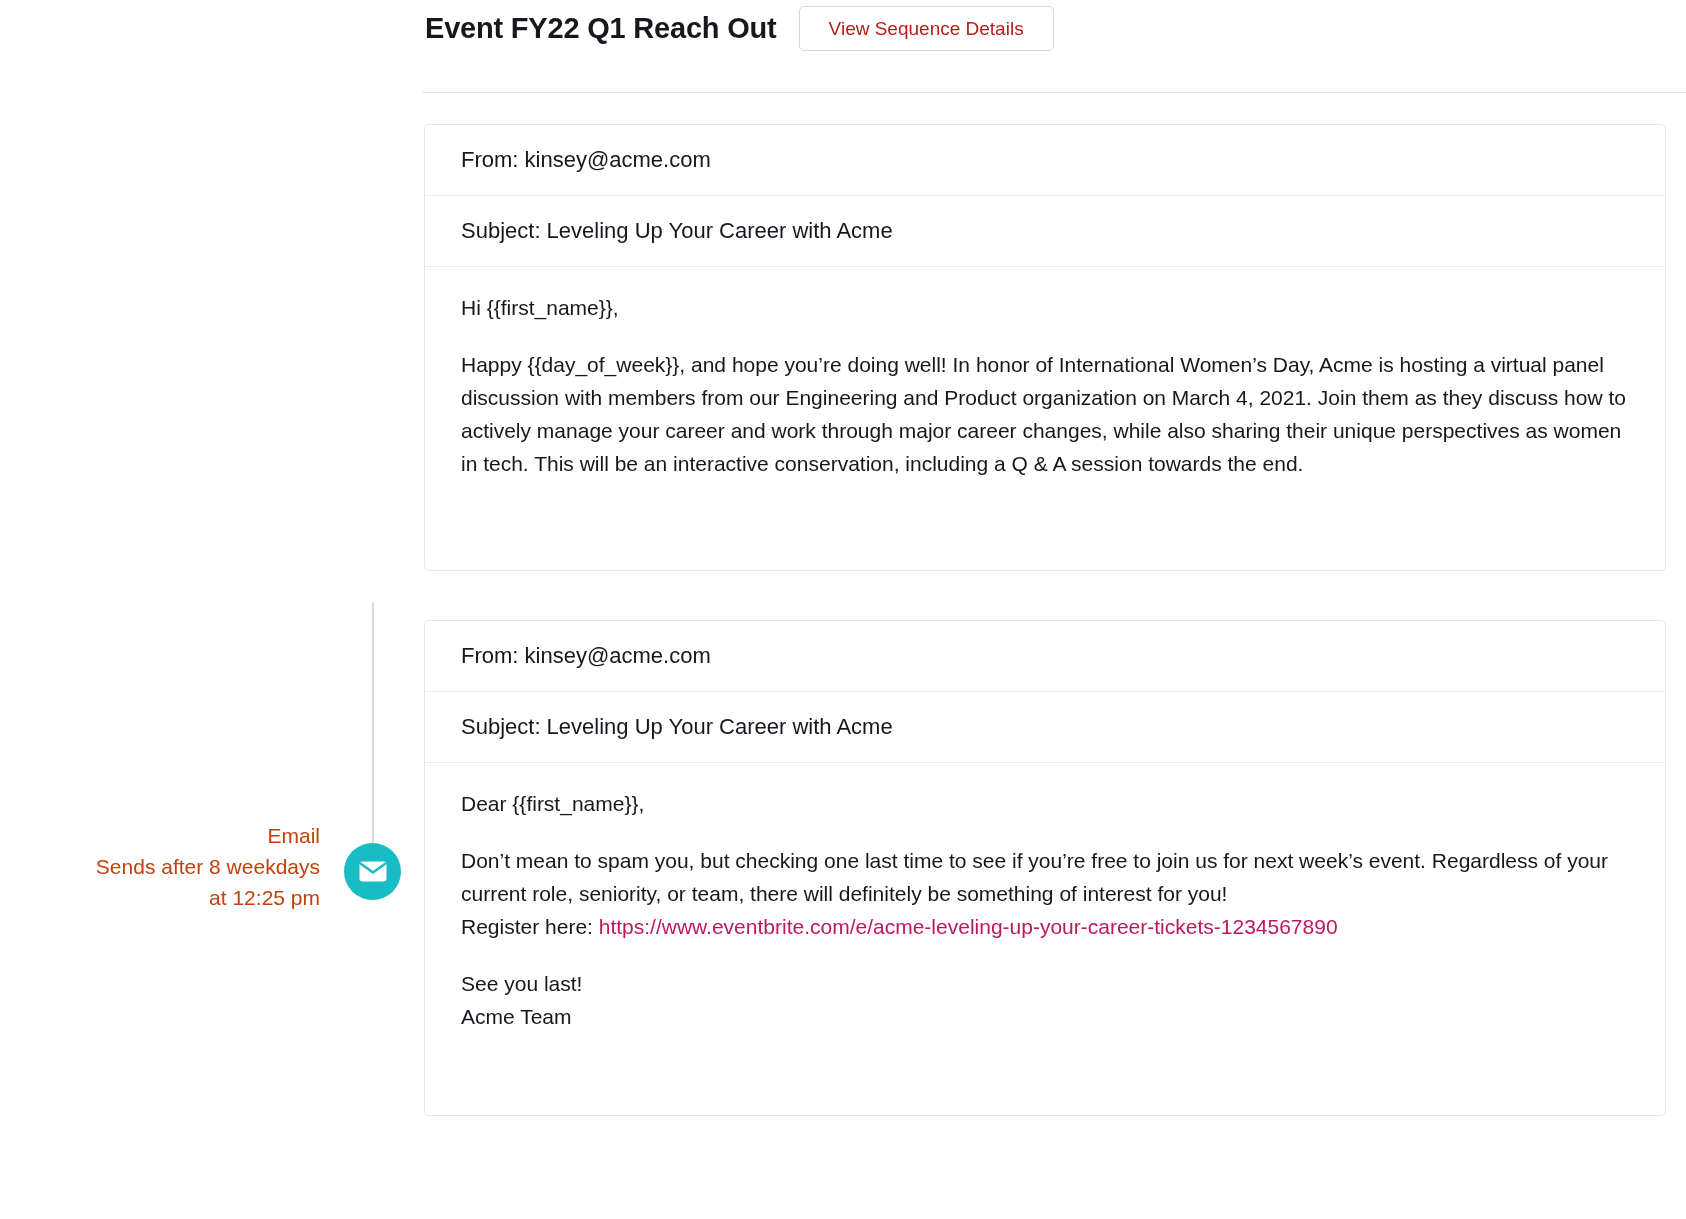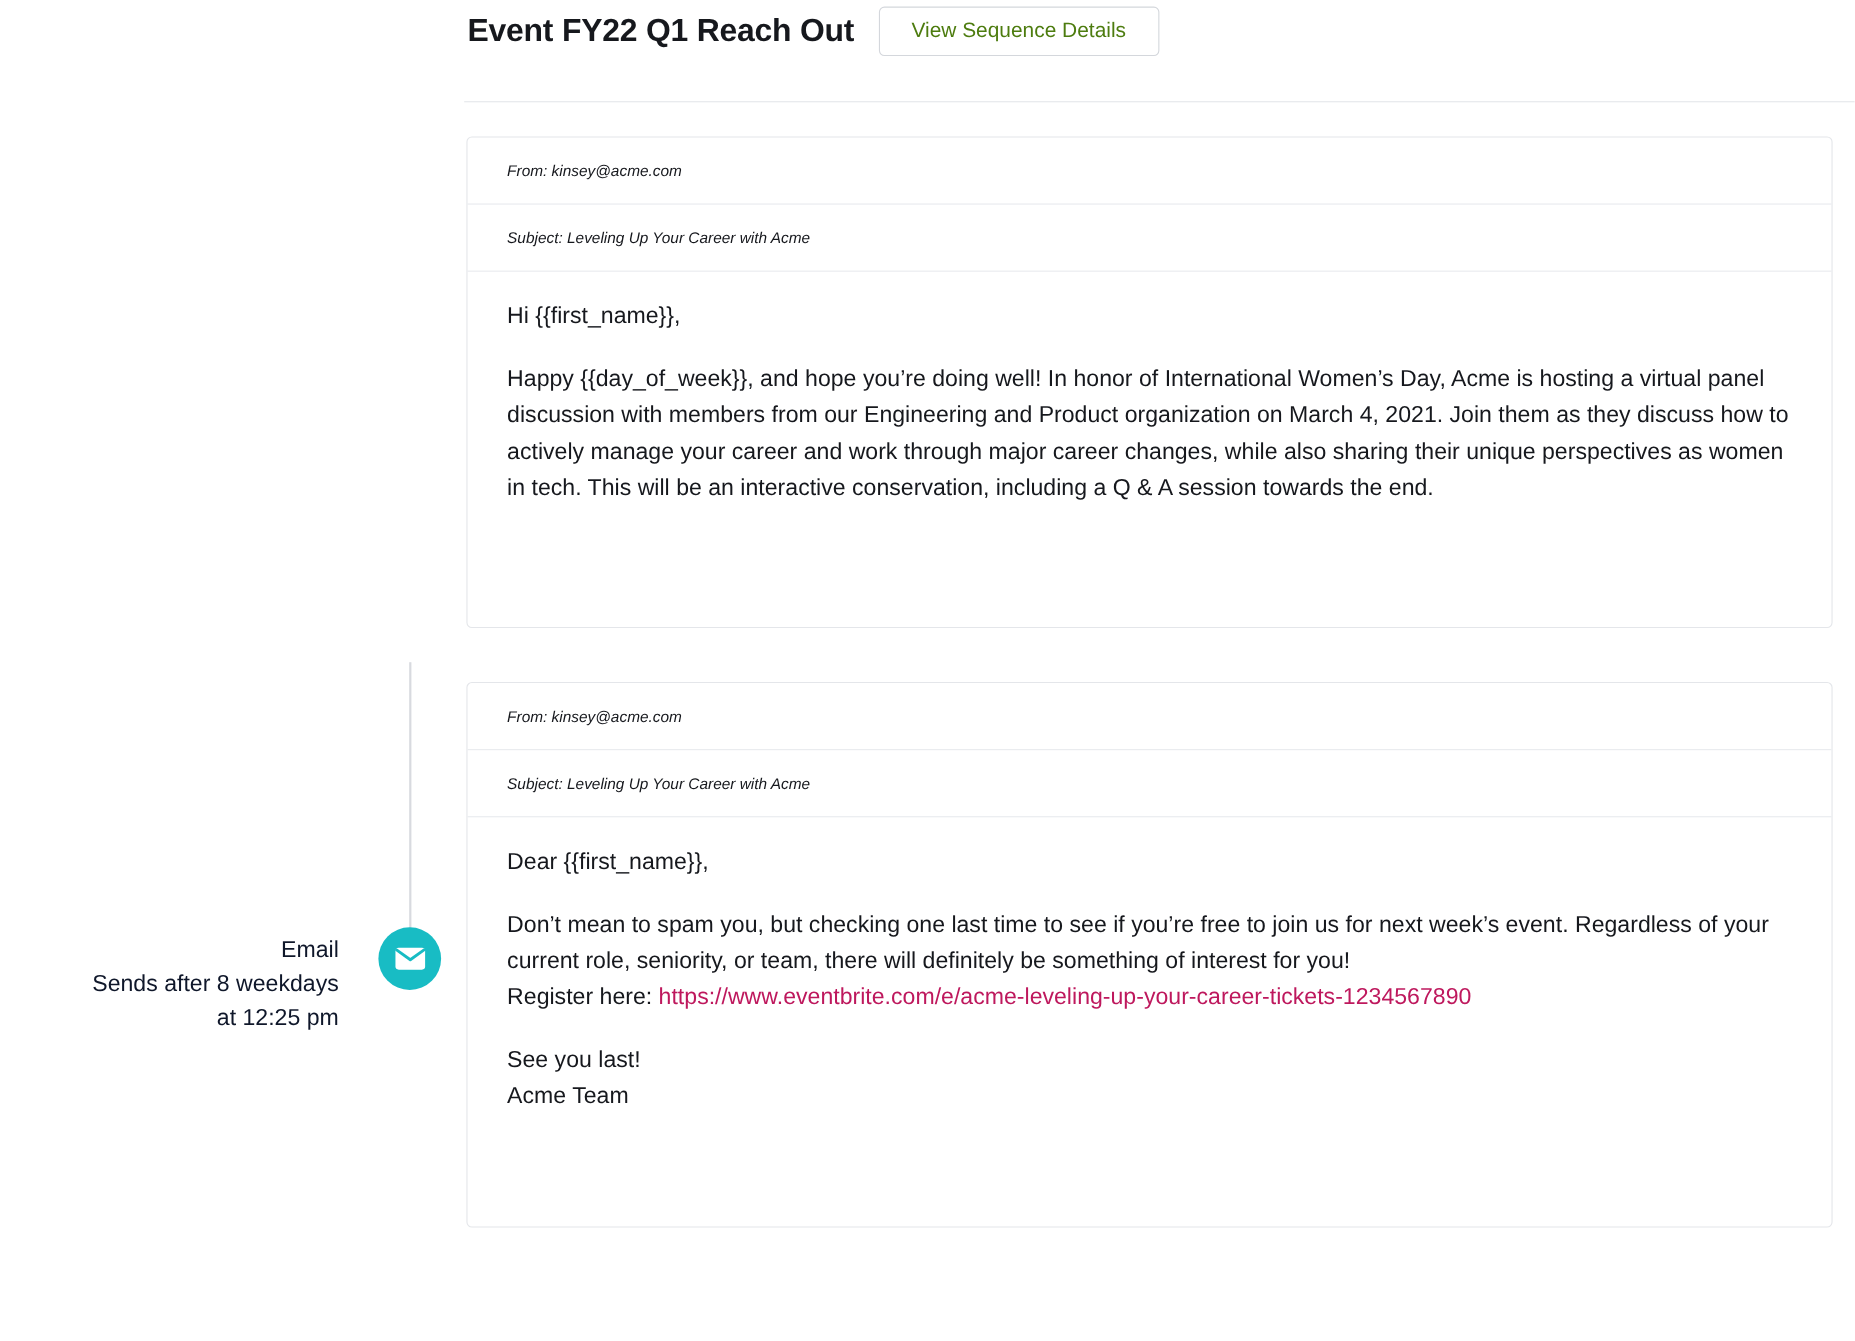--- a/index.html
+++ b/index.html
@@ -42,21 +42,21 @@
   .view-details-btn {
     display: inline-flex;
     align-items: center;
     justify-content: center;
     height: 45px;
     padding: 0 29px;
     border: 1px solid #d4d7dc;
     border-radius: 5px;
     background: #ffffff;
     font-size: 19px;
-    color: #4d7c0f;
+    color: #b91c1c;
     cursor: pointer;
     white-space: nowrap;
   }
   .header-rule {
     position: absolute;
     left: 422px;
     top: 92px;
     width: 1264px;
     height: 1px;
     background: #e4e6ea;
@@ -80,50 +80,48 @@
     border-radius: 50%;
     background: #18bcc4;
     display: flex;
     align-items: center;
     justify-content: center;
   }
   .step-icon svg { display: block; }
 
   .step-meta {
     position: absolute;
-    left: 0px;
+    left: 12px;
     top: 820px;
     width: 308px;
     text-align: right;
     font-size: 21px;
     line-height: 31px;
-    color: #0f172a;
-    margin-top: 28px;
+    color: #c2410c;
   }
 
   
   .card {
     position: absolute;
     left: 424px;
     width: 1242px;
     border: 1px solid #e4e6ea;
     border-radius: 5px;
     background: #ffffff;
     box-sizing: border-box;
   }
   #card-1 { top: 124px; height: 447px; }
   #card-2 { top: 620px; height: 496px; }
 
   .card-row {
     padding: 22px 36px;
-    font-size: 14px;
+    font-size: 22px;
     color: #16181d;
     border-bottom: 1px solid #e8eaee;
     box-sizing: border-box;
-    font-style: italic;
   }
   .card-body {
     padding: 24px 36px 20px 36px;
     font-size: 21px;
     line-height: 33px;
     color: #16181d;
   }
   .card-body p { margin: 0 0 24px 0; }
   .card-body p.tight { margin-bottom: 0; }
   .card-body p:last-child { margin-bottom: 0; }

